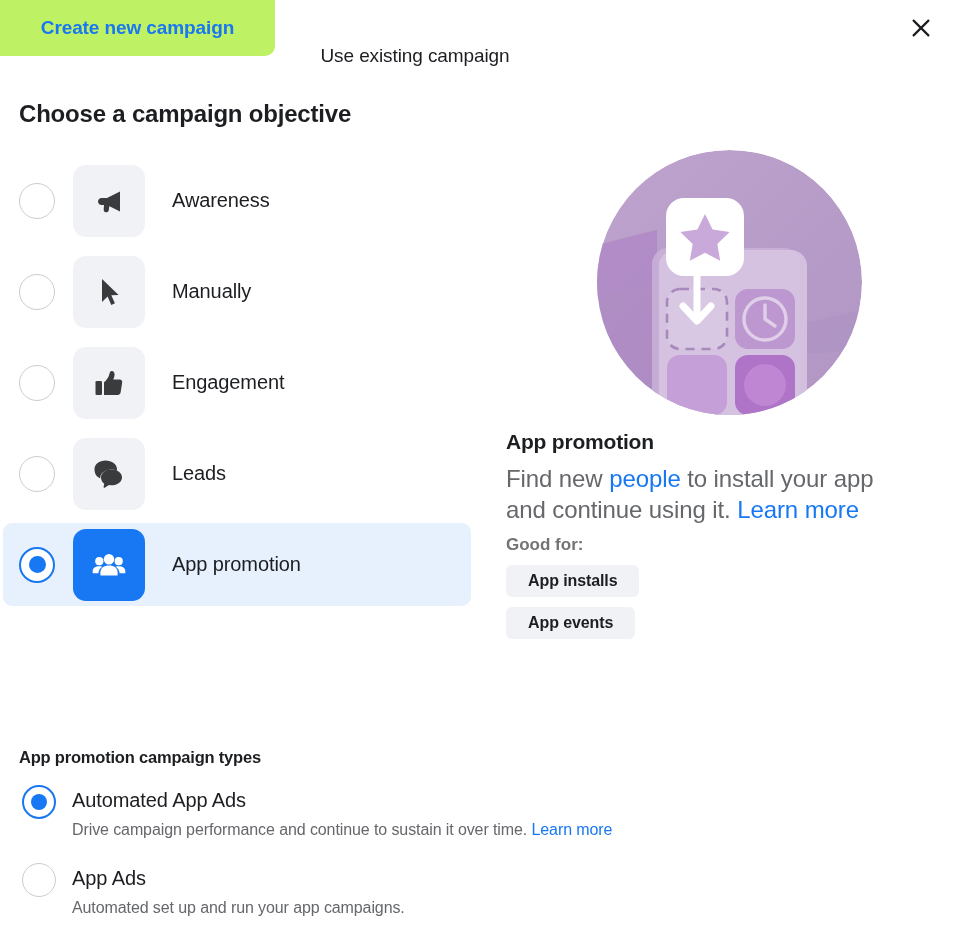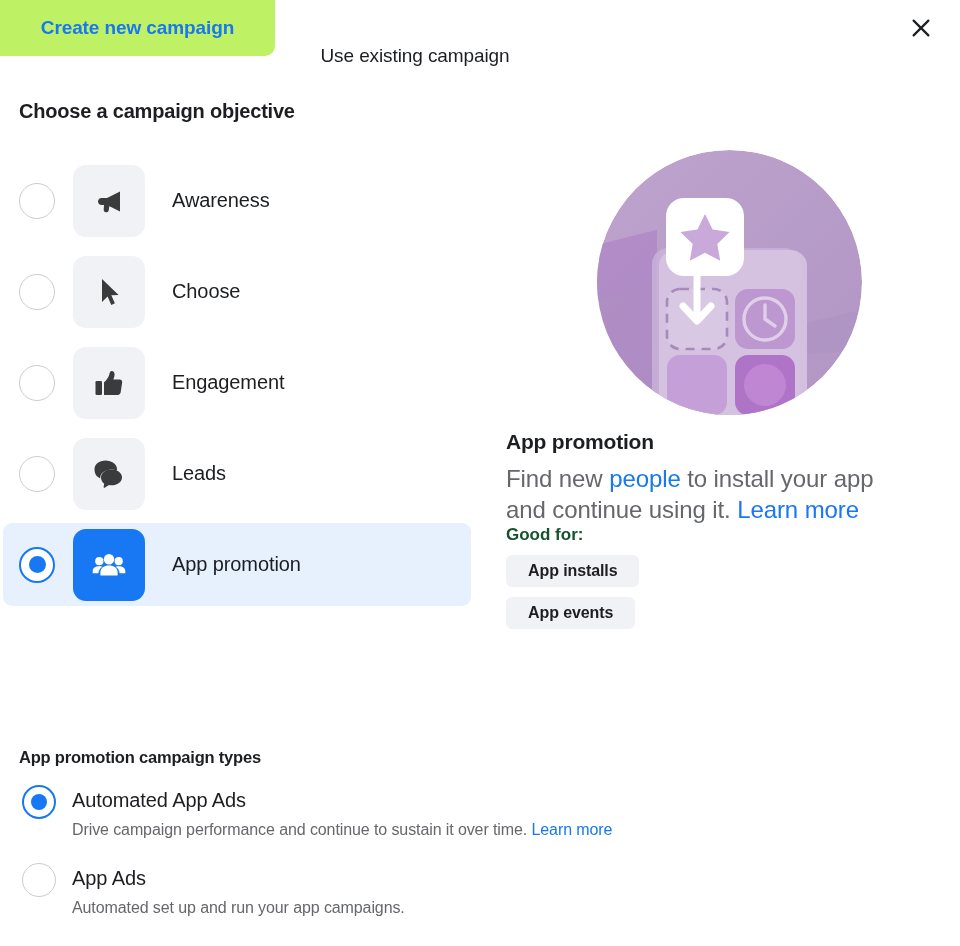--- a/index.html
+++ b/index.html
@@ -61,21 +61,21 @@
     align-items: center;
     justify-content: center;
     border-radius: 50%;
     cursor: pointer;
   }
 
   
   .section-title {
     position: absolute;
     left: 19px;
-    font-size: 20px;
+    font-size: 24px;
     font-weight: 700;
     color: #1c1e21;
     letter-spacing: -0.2px;
   }
   #objective-title { top: 100px; }
   #types-title { top: 748px; font-size: 16.5px; }
 
   
   .obj-list {
     position: absolute;
@@ -167,23 +167,24 @@
     line-height: 31px;
     color: #65676b;
     width: 410px;
     letter-spacing: -0.1px;
   }
   .lnk {
     color: #1877f2;
     cursor: pointer;
   }
   .goodfor {
+    margin-top: 10px;
     font-size: 17px;
     font-weight: 700;
-    color: #14532d;
+    color: #737373;
   }
   .chips { margin-top: 10px; }
   .chip {
     display: inline-block;
     background: #f0f2f5;
     color: #1c1e21;
     font-size: 16px;
     font-weight: 700;
     padding: 7px 22px;
     border-radius: 6px;
@@ -269,21 +270,21 @@
   </div>
 
   <div class="obj-row">
     <div class="hl"></div>
     <div class="radio"></div>
     <div class="tile">
       <svg width="36" height="36" viewBox="0 0 36 36">
         <path d="M11 5 L11 28 L16.6 22.6 L20.3 31 L23.9 29.3 L20.3 21.2 L27.6 21 Z" fill="#3a3b3c"></path>
       </svg>
     </div>
-    <div class="obj-label">Choose</div>
+    <div class="obj-label">Manually</div>
   </div>
 
   <div class="obj-row">
     <div class="hl"></div>
     <div class="radio"></div>
     <div class="tile">
       <svg width="36" height="36" viewBox="0 0 36 36">
         <rect x="4.5" y="16" width="6.5" height="14" rx="1.3" fill="#3a3b3c"></rect>
         <path d="M13 17.2 C14.9 15.8 17.5 12.6 18.2 9.7 C18.7 7.6 19.2 6 20.8 6 C22.6 6 23.6 7.6 23.6 9.6 C23.6 11.4 22.8 13.4 22.3 14.6 L28.6 14.6 C30.2 14.6 31.4 15.8 31.2 17.3 L29.7 27.1 C29.5 28.7 28.3 30 26.7 30 L13 30 Z" fill="#3a3b3c"></path>
       </svg>

